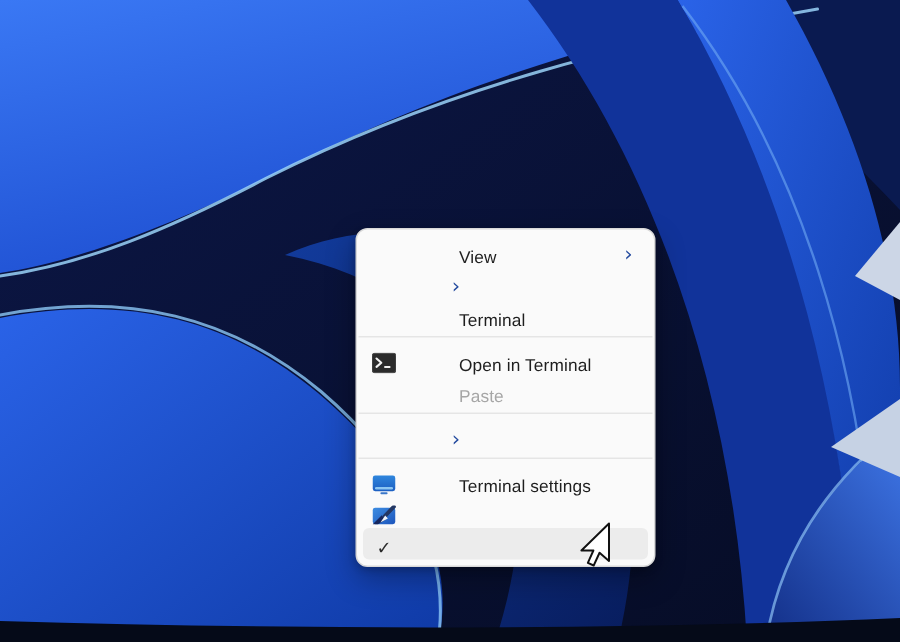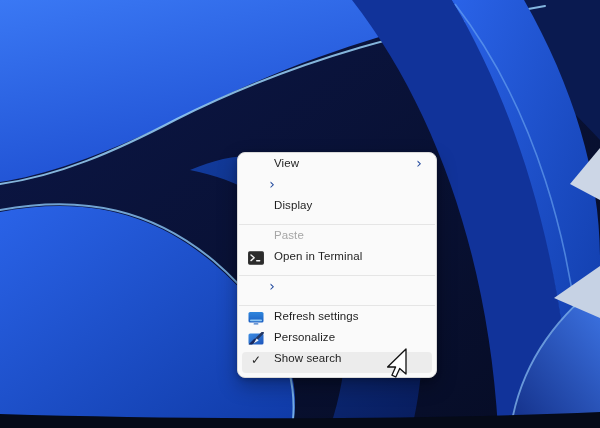--- a/index.html
+++ b/index.html
@@ -9,22 +9,22 @@
   }
   .wallpaper{position:absolute;inset:0;display:block;}
   
   .context-menu{
     position:absolute;left:237px;top:152px;width:200px;box-sizing:border-box;
     background:#fafafa;border:1px solid #d9d9d9;border-radius:8px;
     box-shadow:0 8px 20px rgba(0,0,0,.30), 0 2px 5px rgba(0,0,0,.18);
     padding:4px 0;z-index:5;
   }
   .menu-item{
-    display:flex;align-items:flex-start;height:21px;margin:0 4px;padding:0 6px 0 5px;
-    border-radius:4px;cursor:default;
+    display:flex;align-items:flex-end;height:21px;margin:0 4px;padding:0 6px 0 5px;
+    border-radius:4px;cursor:default;gap:32px;
   }
   .menu-item.hovered{background:#ececec;}
   .icon-slot{
     width:18px;height:16px;flex:0 0 18px;display:flex;align-items:center;justify-content:center;
   }
   .item-label{
     margin-left:9px;font-size:11.5px;color:#1e1e1e;white-space:nowrap;flex:1 1 auto;
     letter-spacing:.1px;
   }
   .menu-item.disabled .item-label{color:#a6a6a6;}
@@ -101,40 +101,40 @@
       <span class="submenu-chevron">›</span>
     </div>
 
     <div class="menu-item">
       <span class="icon-slot"></span>
       <span class="submenu-chevron">›</span>
     </div>
 
     <div class="menu-item">
       <span class="icon-slot"></span>
-      <span class="item-label">Display</span>
+      <span class="item-label">Terminal</span>
     </div>
 
     <div class="menu-separator"></div>
-
-    <div class="menu-item disabled">
-      <span class="icon-slot"></span>
-      <span class="item-label">Paste</span>
-    </div>
 
     <div class="menu-item">
       <span class="icon-slot">
         <svg width="16" height="14" viewBox="0 0 16 14">
           <rect x="0" y="0.5" width="16" height="13" rx="2" fill="#2b2b2b"></rect>
           <rect x="0" y="0.5" width="16" height="13" rx="2" fill="none" stroke="#4a4a4a" stroke-width="0.8"></rect>
           <polyline points="3,4 6.2,6.8 3,9.6" fill="none" stroke="#f2f2f2" stroke-width="1.4" stroke-linecap="round" stroke-linejoin="round"></polyline>
           <rect x="8" y="9" width="4.4" height="1.4" rx="0.7" fill="#f2f2f2"></rect>
         </svg>
       </span>
       <span class="item-label">Open in Terminal</span>
+    </div>
+
+    <div class="menu-item disabled">
+      <span class="icon-slot"></span>
+      <span class="item-label">Paste</span>
     </div>
 
     <div class="menu-separator"></div>
 
     <div class="menu-item">
       <span class="icon-slot"></span>
       <span class="submenu-chevron">›</span>
     </div>
 
     <div class="menu-separator"></div>
@@ -146,46 +146,44 @@
             <linearGradient id="mon" x1="0" y1="0" x2="0" y2="1">
               <stop offset="0" stop-color="#2f86dd"></stop>
                 <stop offset="1" stop-color="#1c5fc2"></stop>
             </linearGradient>
           </defs>
           <rect x="0.5" y="1" width="15" height="10.5" rx="1.6" fill="url(#mon)"></rect>
           <rect x="2" y="8.6" width="12" height="1.7" rx="0.8" fill="#8cc6f2"></rect>
           <rect x="5.6" y="12.2" width="4.8" height="1.3" rx="0.6" fill="#3a77c9"></rect>
         </svg>
       </span>
-      <span class="item-label">Refresh settings</span>
+      <span class="item-label">Terminal settings</span>
     </div>
 
     <div class="menu-item">
       <span class="icon-slot">
         <svg width="16" height="14" viewBox="0 0 16 14">
           <defs>
             <linearGradient id="per" x1="0" y1="0" x2="1" y2="1">
               <stop offset="0" stop-color="#3d8de2"></stop>
                 <stop offset="1" stop-color="#1c55bc"></stop>
             </linearGradient>
           </defs>
           <rect x="0.5" y="1.5" width="15" height="11" rx="1.6" fill="url(#per)"></rect>
           <path d="M0.5,12.5 L6.5,6.5 L9,9.5 L4,12.5 Z" fill="#17275e"></path>
           <path d="M14.6,0.8 L8.4,7.2" stroke="#233764" stroke-width="2.6" stroke-linecap="round"></path>
           <path d="M8.8,6.6 L10.6,8.6 L5.6,11.4 Z" fill="#eef3fa"></path>
         </svg>
       </span>
-      <span class="item-label">Personalize</span>
     </div>
 
     <div class="menu-item hovered">
       <span class="icon-slot">
         <span class="check-glyph">✓</span>
       </span>
-      <span class="item-label">Show search</span>
     </div>
 
   </div>
 
   <svg class="cursor" width="34" height="40" viewBox="0 0 34 40">
     <polygon transform="translate(28,4)" points="0,0 0,25 -6.3,19.5 -10.2,28 -14.1,26.2 -10.4,18 -18.4,18" fill="#ffffff" stroke="#111111" stroke-width="1.3" stroke-linejoin="round"></polygon>
   </svg>
 
 </div>
 

